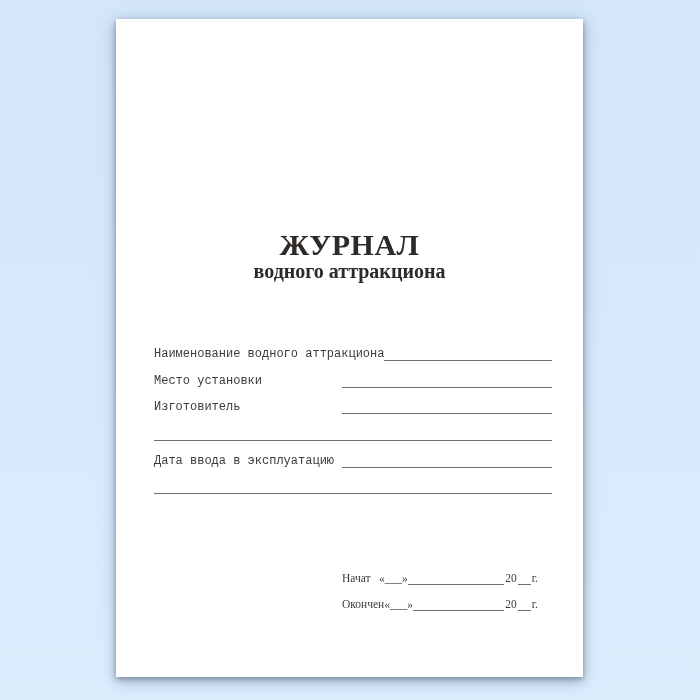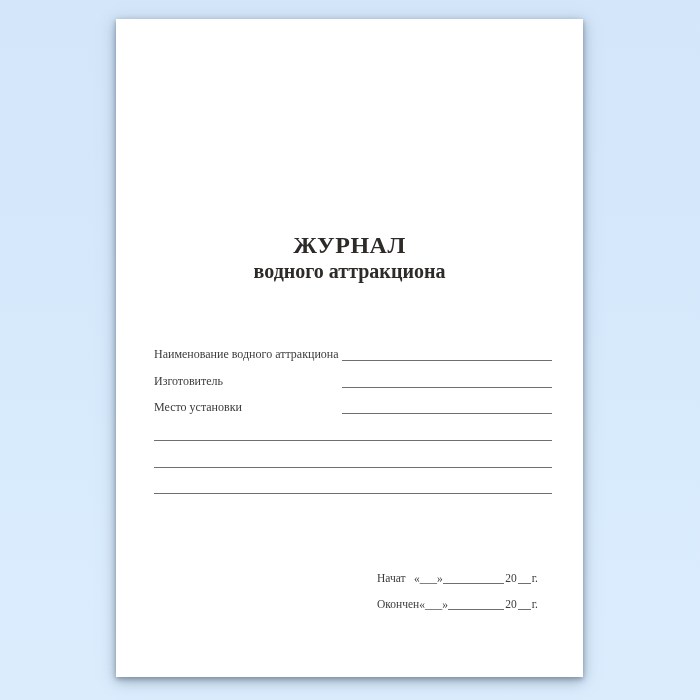--- a/index.html
+++ b/index.html
@@ -27,21 +27,21 @@
   .title-block {
     position: absolute;
     top: 213px;
     left: 0;
     right: 0;
     text-align: center;
     color: #2d2a28;
     font-weight: bold;
   }
   .title-main {
-    font-size: 24px;
+    font-size: 30px;
     line-height: 26px;
     letter-spacing: 0.5px;
   }
   .title-sub {
     font-size: 20px;
     line-height: 26px;
   }
   .fields {
     position: absolute;
     top: 328px;
@@ -49,45 +49,46 @@
     right: 31px;
   }
   .field-row {
     display: flex;
     align-items: flex-end;
     height: 14px;
     margin-bottom: 12.7px;
     font-size: 12px;
     line-height: 14px;
     color: #3b3b3b;
+    font-family: Liberation Mono, monospace;
   }
   .field-label {
     flex: 0 0 188px;
     white-space: nowrap;
   }
   .blank-line {
     flex: 1 1 auto;
     border-bottom: 1px solid #6f6f6f;
     height: 12px;
   }
   .footer {
     position: absolute;
     top: 553px;
     left: 226px;
     width: 196px;
   }
   .footer-row {
     display: flex;
+    align-items: flex-end;
     height: 13px;
     margin-bottom: 13px;
     font-size: 11.5px;
     line-height: 13px;
     color: #3b3b3b;
     white-space: nowrap;
-    margin-left: 35px;
   }
   .footer-label {
     flex: 0 0 37px;
   }
   .footer-quote {
     flex: 0 0 auto;
   }
   .footer-long-line {
     flex: 1 1 auto;
     border-bottom: 1px solid #6f6f6f;
@@ -116,31 +117,32 @@
     <div class="title-main">ЖУРНАЛ</div>
     <div class="title-sub">водного аттракциона</div>
   </div>
 
   <div class="fields">
     <div class="field-row">
       <span class="field-label">Наименование водного аттракциона</span>
       <span class="blank-line"></span>
     </div>
     <div class="field-row">
-      <span class="field-label">Изготовитель</span>
+      <span class="field-label">Место установки</span>
       <span class="blank-line"></span>
     </div>
     <div class="field-row">
-      <span class="field-label">Место установки</span>
+      <span class="field-label">Изготовитель</span>
       <span class="blank-line"></span>
     </div>
     <div class="field-row">
       <span class="blank-line"></span>
     </div>
     <div class="field-row">
+      <span class="field-label">Дата ввода в эксплуатацию</span>
       <span class="blank-line"></span>
     </div>
     <div class="field-row">
       <span class="blank-line"></span>
     </div>
   </div>
 
   <div class="footer">
     <div class="footer-row">
       <span class="footer-label">Начат</span>

